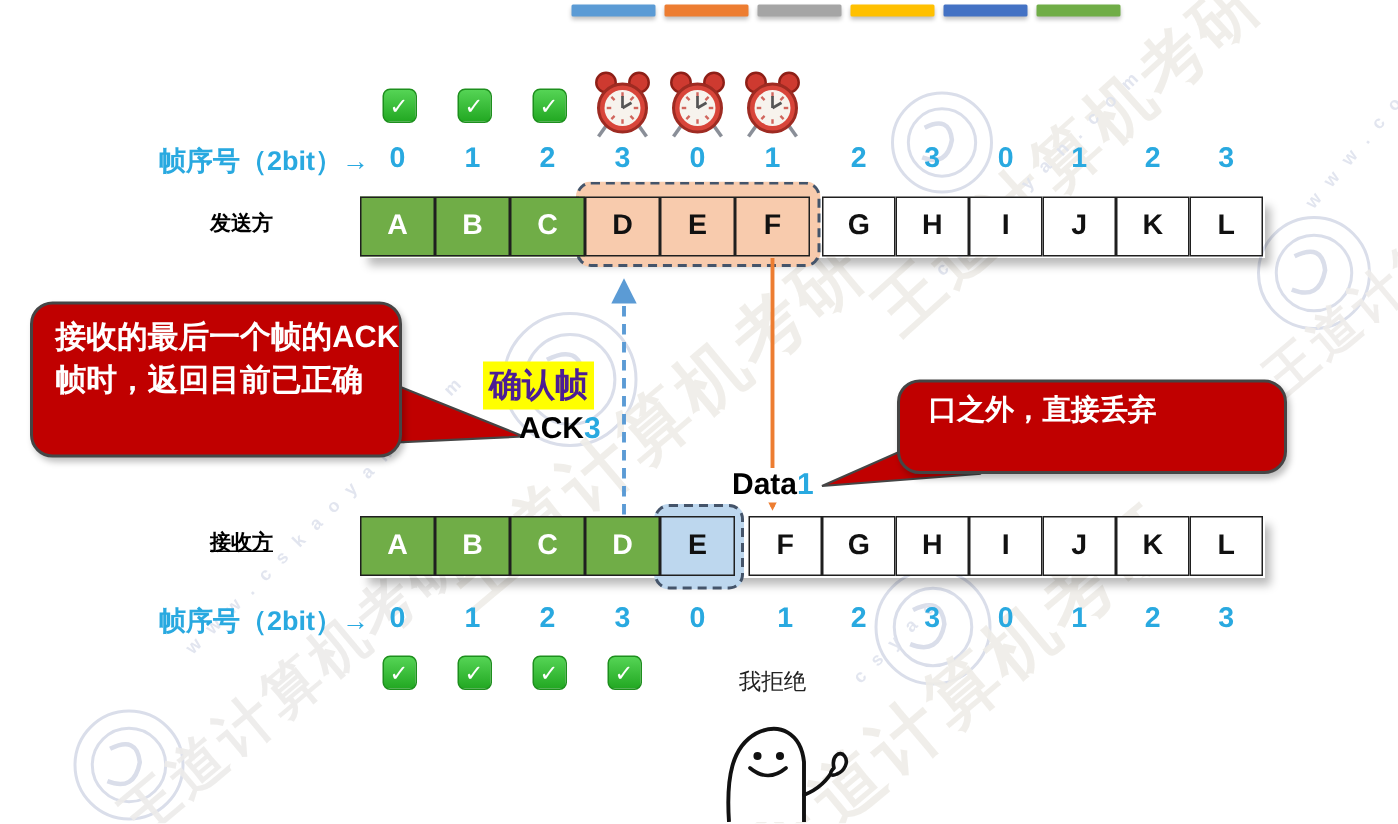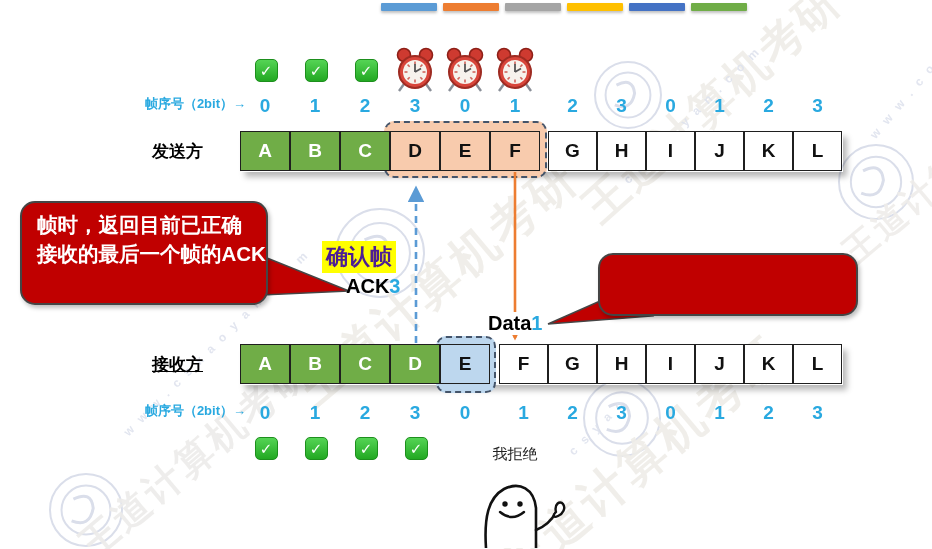--- a/index.html
+++ b/index.html
@@ -17,22 +17,22 @@
   .cell.window{background:#F8CBAD;color:#111;}
   .cell.recv-window{background:#BDD7EE;color:#111;}
   .cell.idle{background:#fff;color:#111;}
   .row-shadow{position:absolute;width:602px;height:40px;z-index:1;
               box-shadow:4px 5px 6px rgba(0,0,0,.28);}
   .win-overlay{position:absolute;box-sizing:border-box;border:2.5px dashed #44546A;
                border-radius:10px;z-index:1;}
   #sender-window{left:384px;top:121px;width:163px;height:57px;background:#F8CBAD;}
   #receiver-window{left:436px;top:336px;width:60px;height:57px;background:#BDD7EE;}
   
-  .side-label{position:absolute;font-size:17px;font-weight:700;color:#000;z-index:3;margin-left:12px;}
-  .seq-label{position:absolute;width:210px;text-align:right;font-size:13px;
+  .side-label{position:absolute;font-size:14px;font-weight:700;color:#000;z-index:3;}
+  .seq-label{position:absolute;width:210px;text-align:right;font-size:18px;
              font-weight:700;color:#29A9E0;z-index:3;}
   .seq-num{position:absolute;width:50px;margin-left:-25px;text-align:center;
            font-size:19px;font-weight:700;color:#29A9E0;z-index:3;}
   
   .check-icon{position:absolute;width:21px;height:21px;border-radius:5px;z-index:3;
         background:linear-gradient(180deg,#55d455 0%,#22a822 100%);
         border:1px solid #1d8f1d;color:#fff;font-size:15px;font-weight:700;
         display:flex;align-items:center;justify-content:center;}
   .clock-wrap{position:absolute;width:42px;height:48px;z-index:3;}
   
@@ -206,24 +206,25 @@
         <path d="M0,0 L10,5 L0,10 z" fill="#ED7D31"></path>
       </marker>
     </defs>
     <polygon points="262,256 349,291 262,295" fill="#C00000" stroke="#454545" stroke-width="1.5"></polygon>
     <polygon points="616,294 548,324 652,316" fill="#C00000" stroke="#454545" stroke-width="1.5"></polygon>
     <line x1="416" y1="343" x2="416" y2="188" stroke="#5B9BD5" stroke-width="2.6" stroke-dasharray="7 5" marker-end="url(#m-blue)"></line>
     <line x1="515" y1="172" x2="515" y2="338" stroke="#ED7D31" stroke-width="2.6" marker-end="url(#m-orange)"></line>
   </svg>
 
   <div class="bubble" id="left-bubble">
+    <div>接收的最后一个帧的ACK</div>
     <div>帧时，返回目前已正确</div>
-    <div>接收的最后一个帧的ACK</div>
   </div>
   <div class="bubble" id="right-bubble">
+    <div>口之外，直接丢弃</div>
   </div>
   <div id="confirm-tag">确认帧</div>
   <div id="ack-label"><span>ACK</span><span class="num-cyan">3</span></div>
   <div id="data-label"><span>Data</span><span class="num-cyan">1</span></div>
 
   <div class="side-label" style="left:140px;top:353px;text-decoration:underline;">接收方</div>
   <div class="row-shadow" style="left:241px;top:345px;"></div>
   <div class="win-overlay" id="receiver-window"></div>
   <div id="receiver-cells">
       <div class="cell acked" style="left: 240px; top: 344px; width: 50px;">A</div>

